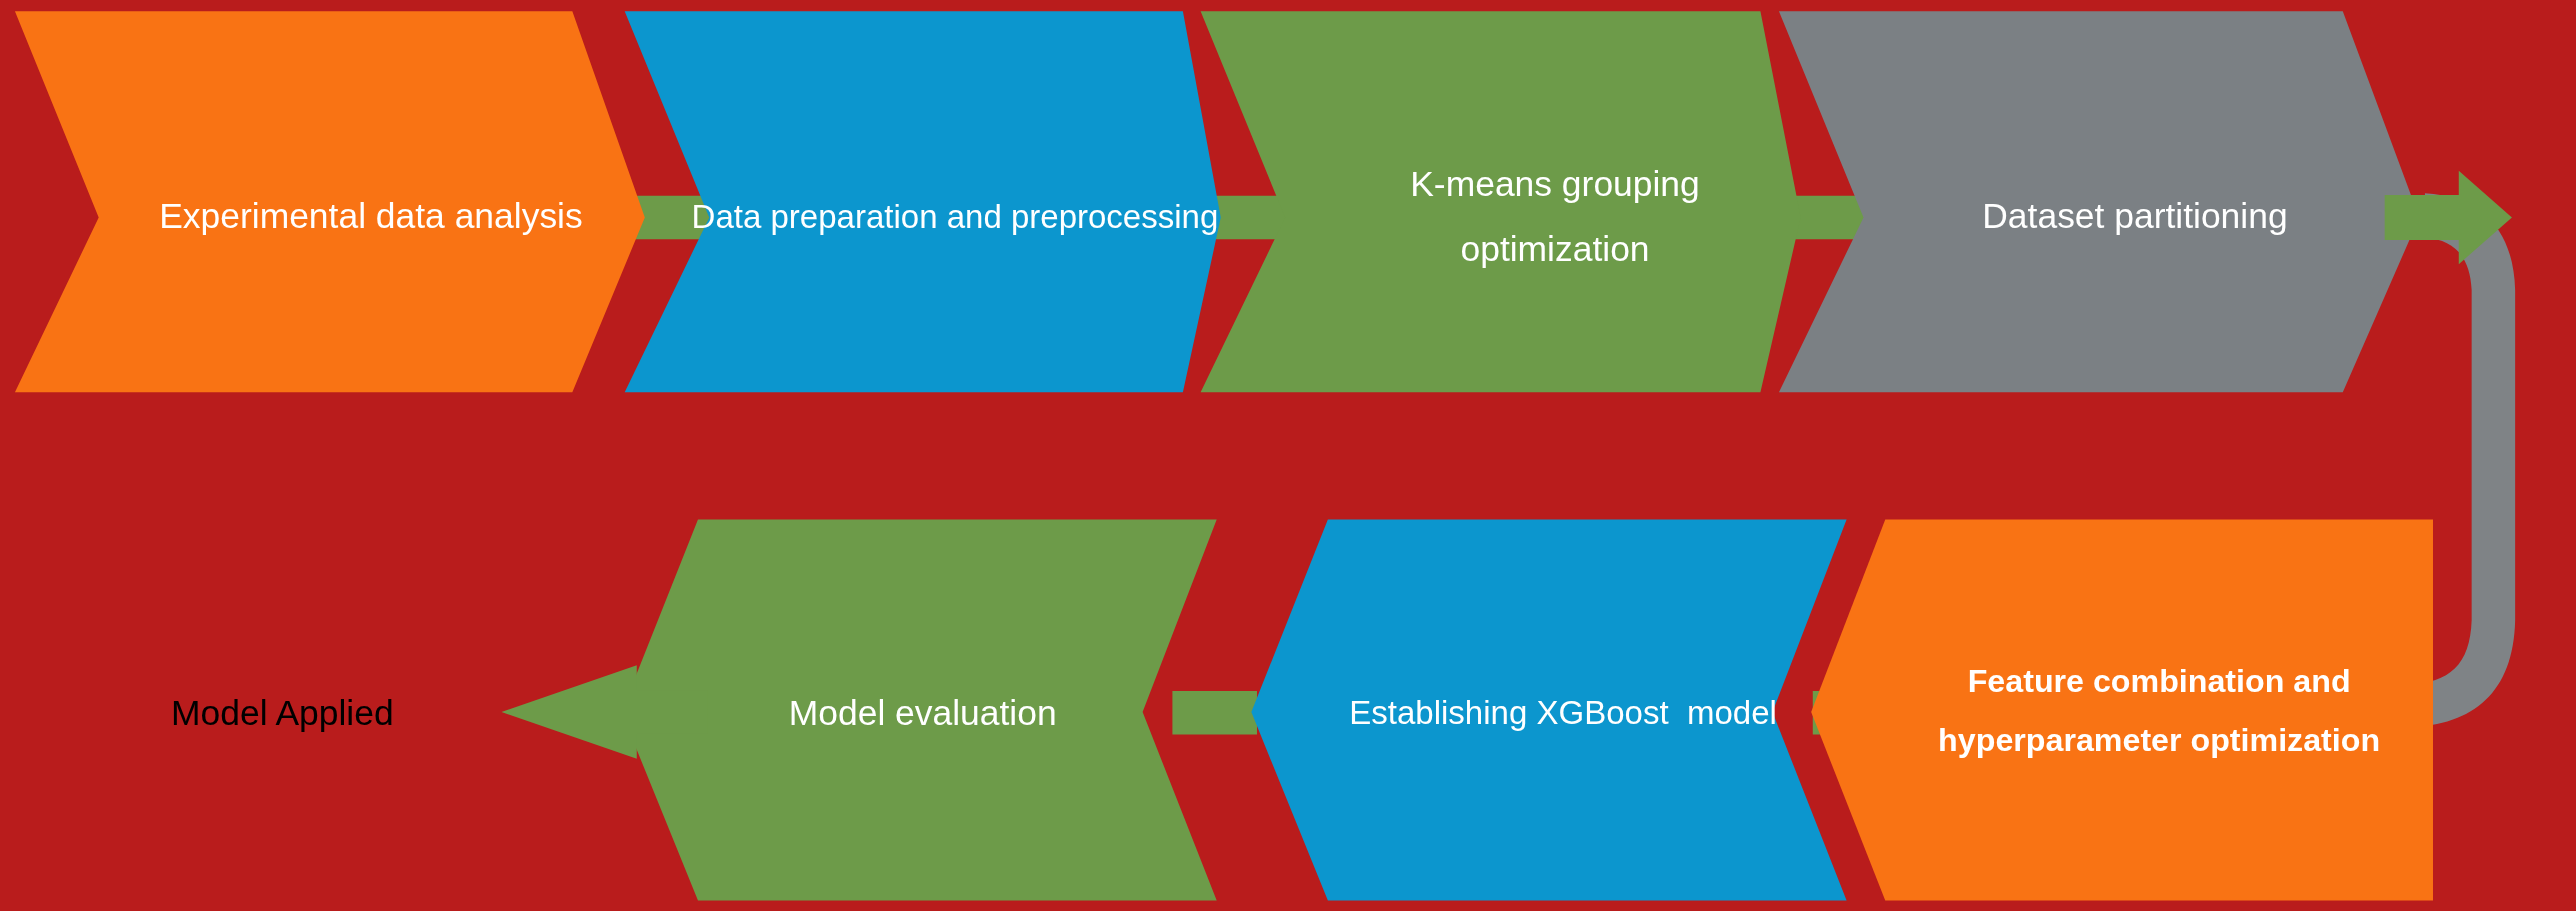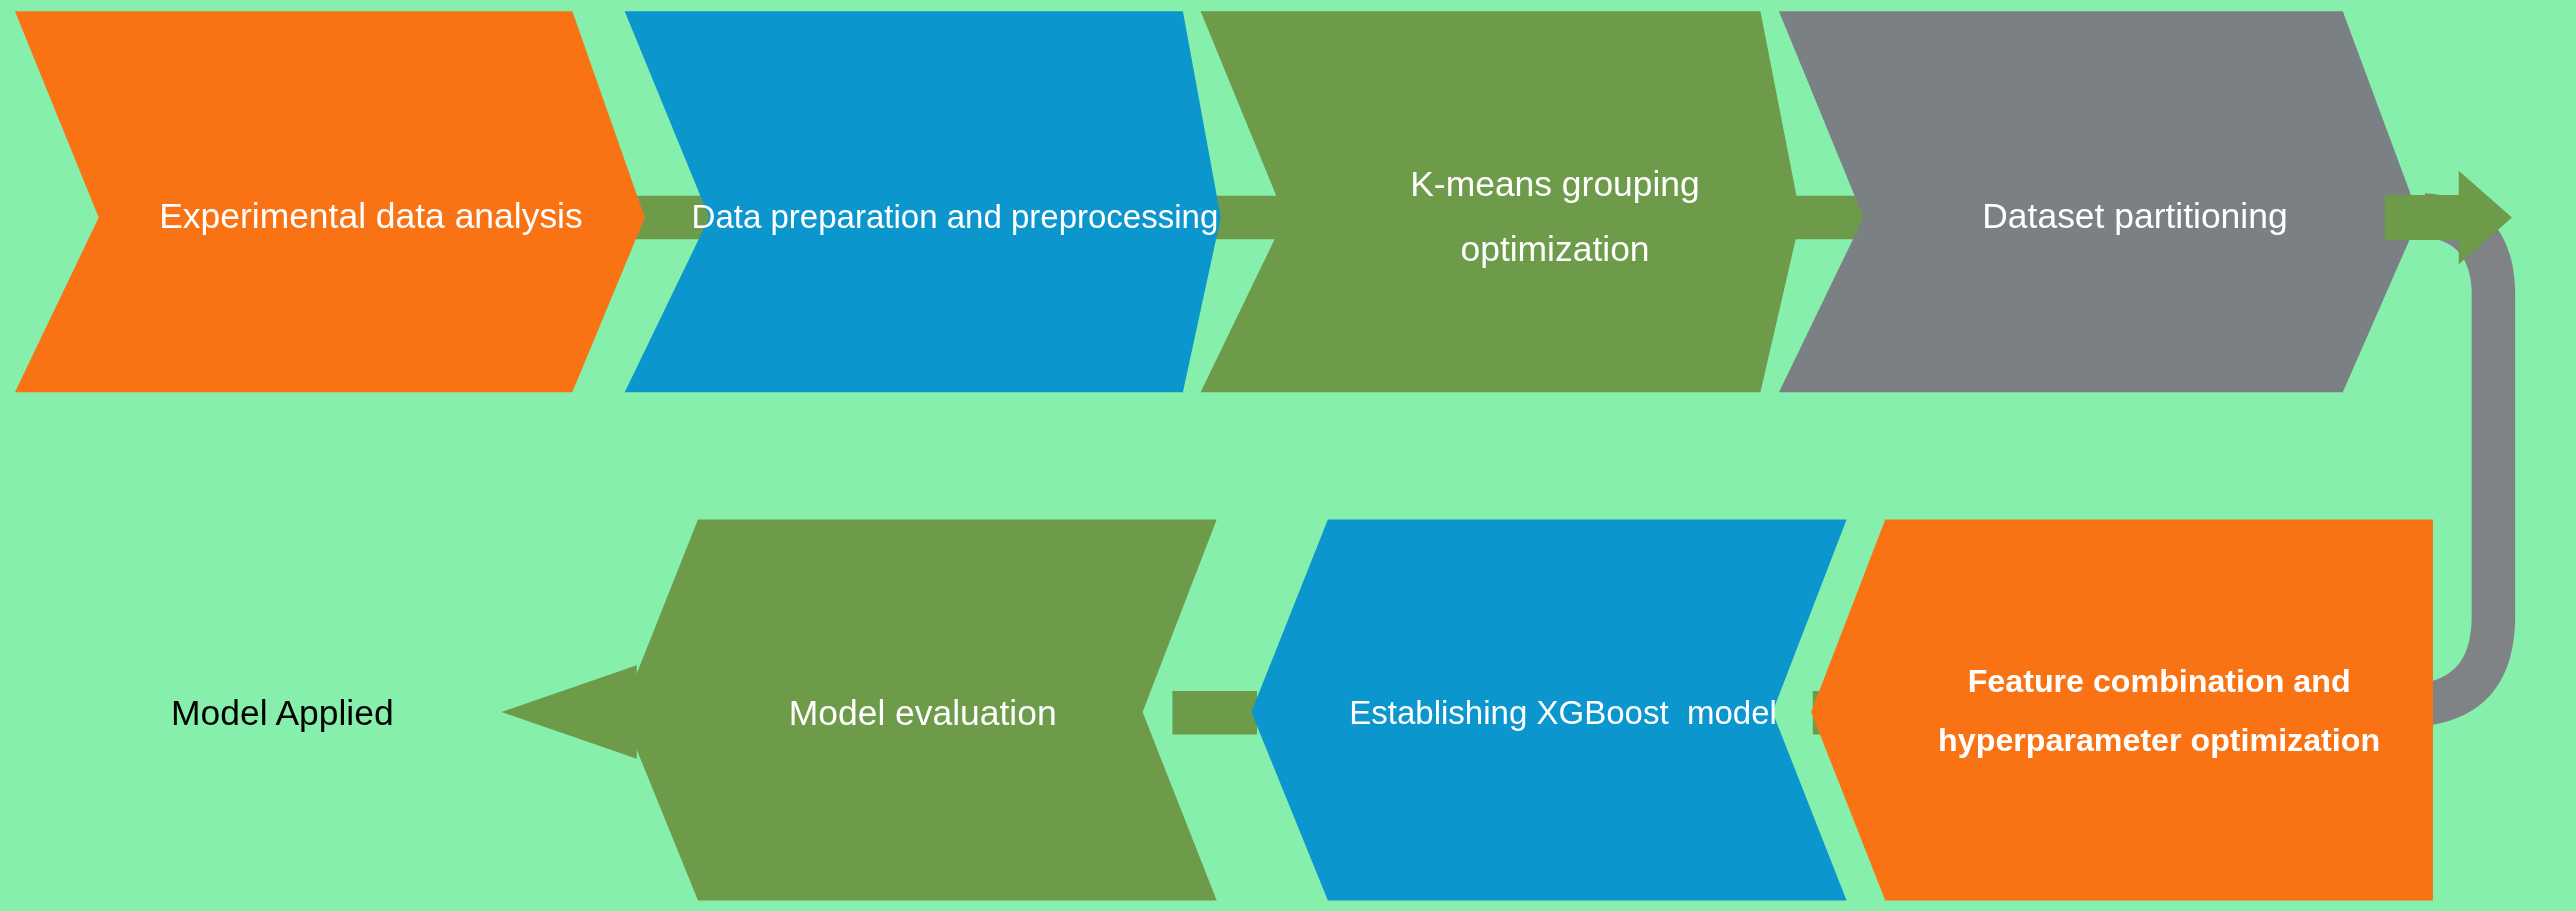--- a/index.html
+++ b/index.html
@@ -11,21 +11,21 @@
   body {
     width: 2576px;
     height: 911px;
     overflow: hidden;
     font-family: "Liberation Sans", sans-serif;
   }
   #diagram-root {
     position: relative;
     width: 2576px;
     height: 911px;
-    background: #86efac;
+    background: #b91c1c;
   }
   svg#flow-svg {
     display: block;
     width: 2576px;
     height: 911px;
   }
   .step-label {
     font-family: "Liberation Sans", sans-serif;
     fill: #ffffff;
     font-size: 44px;

